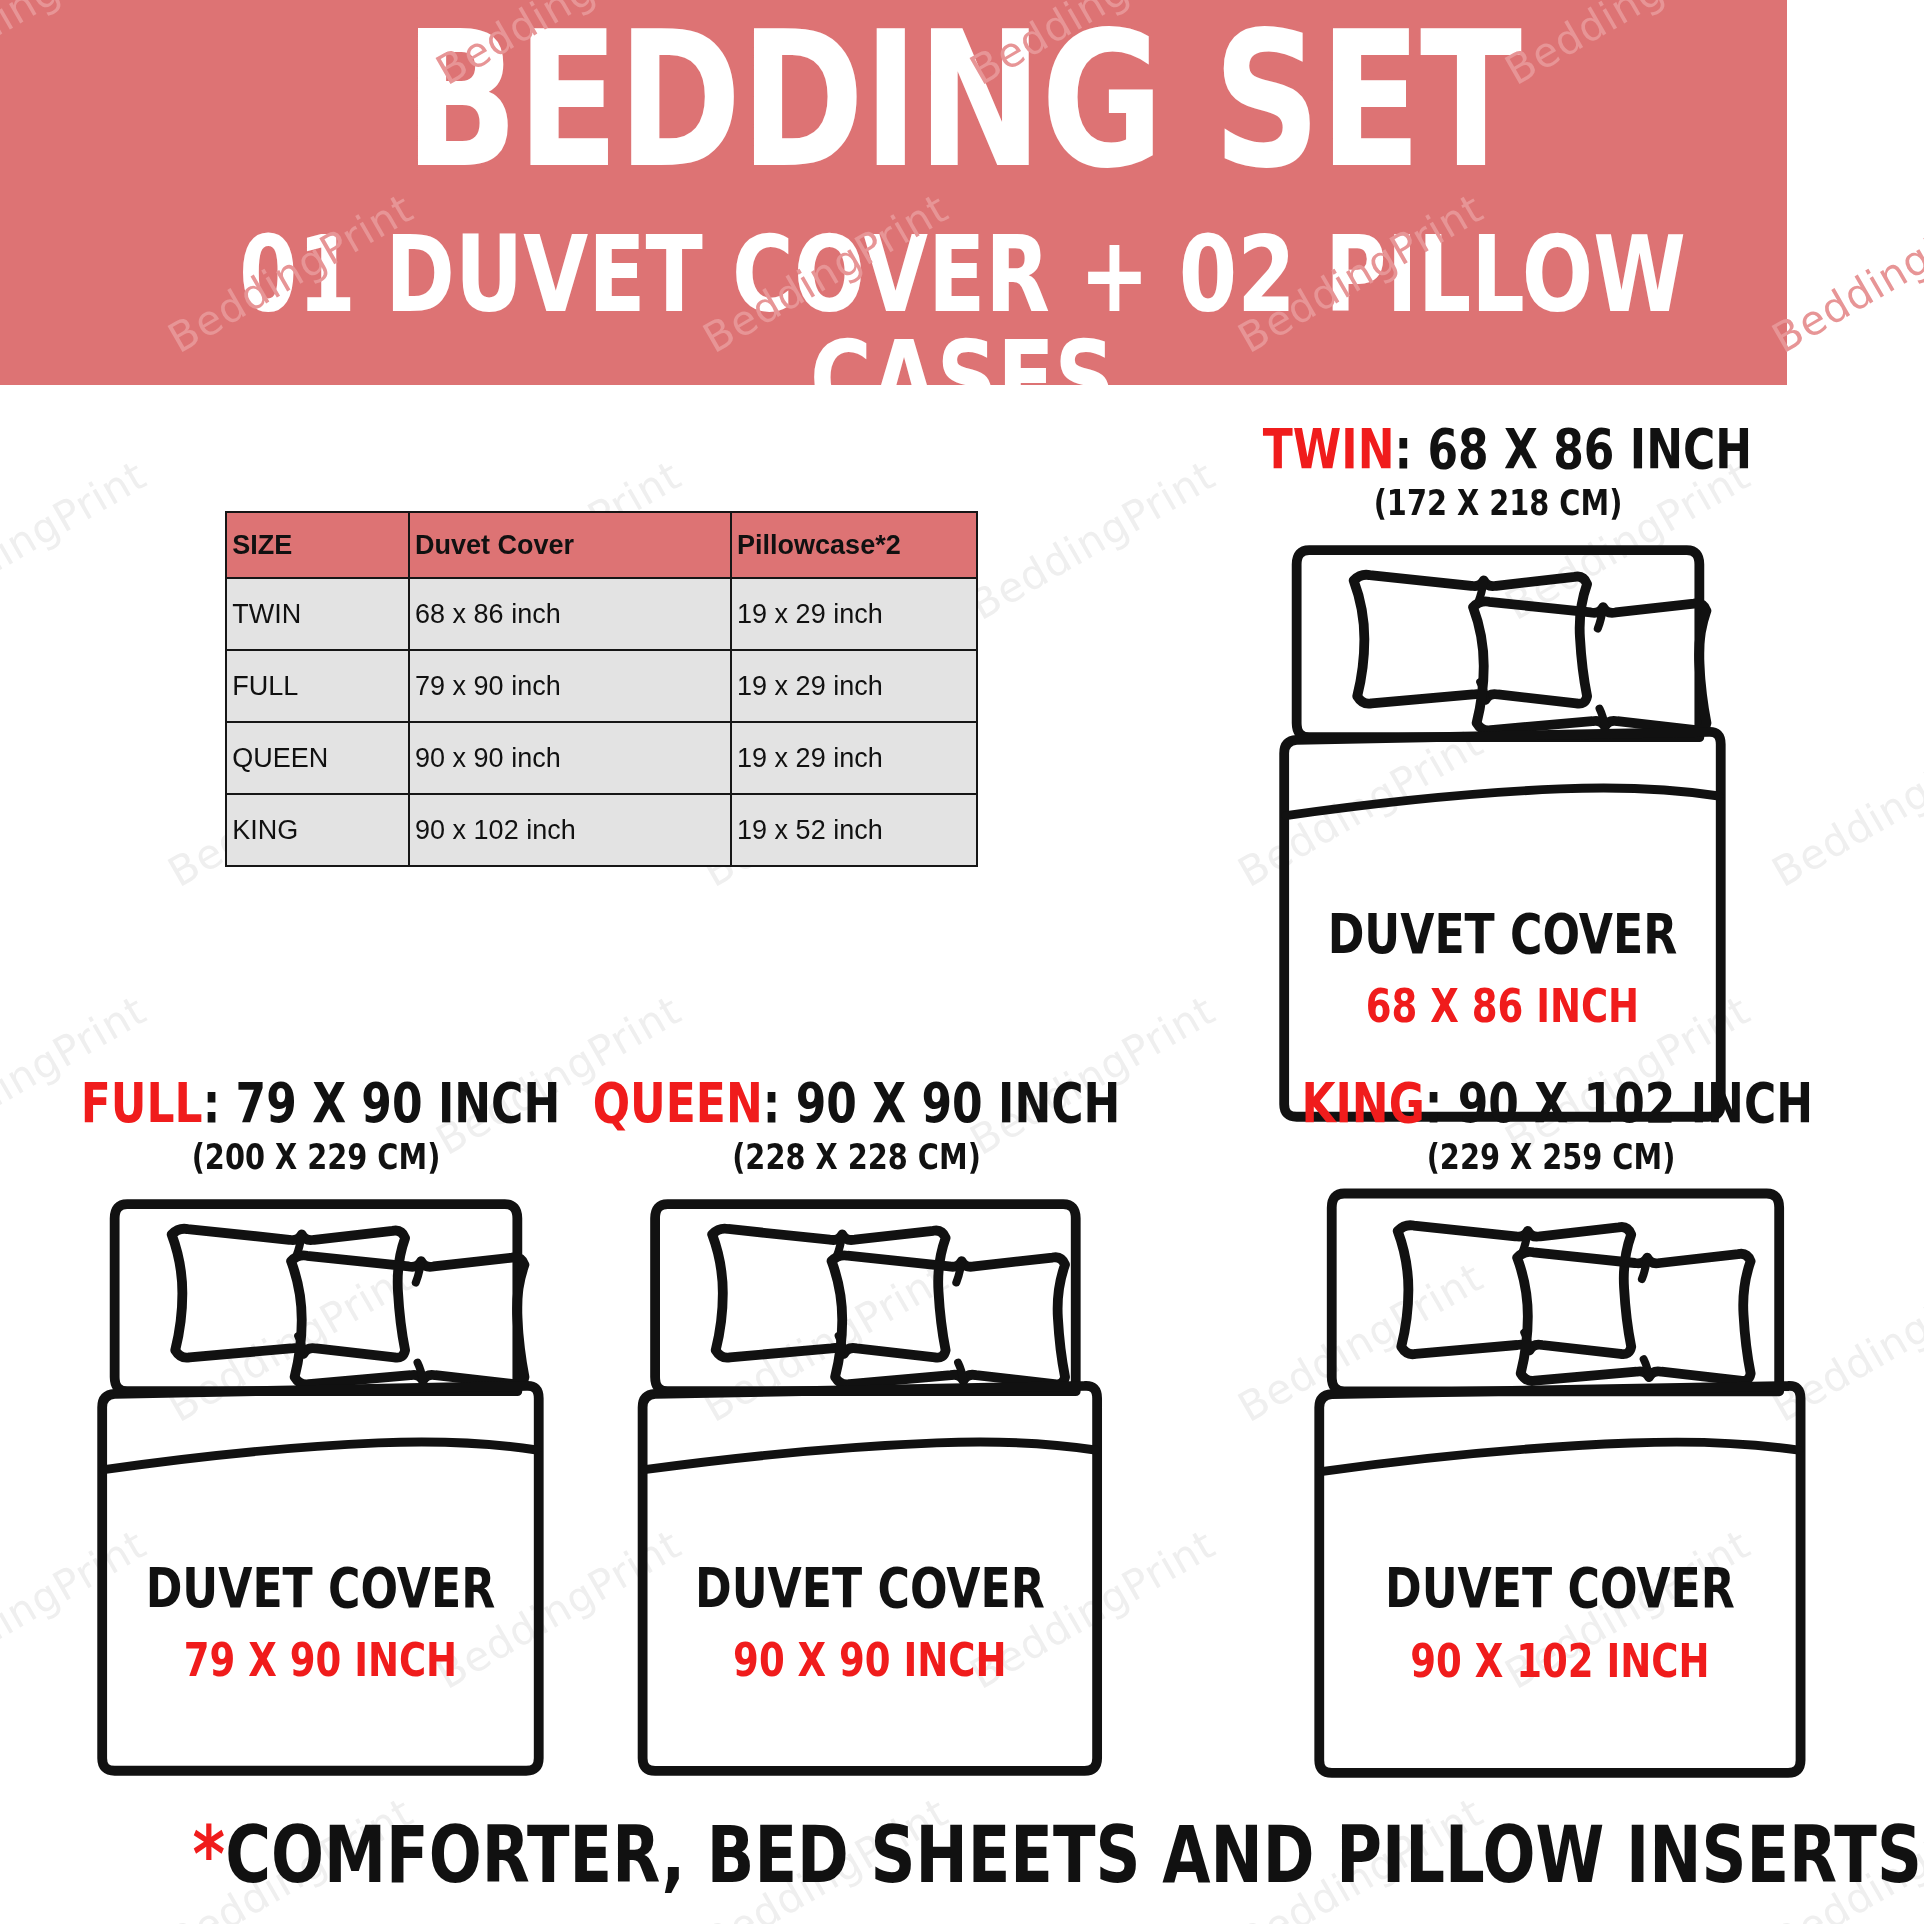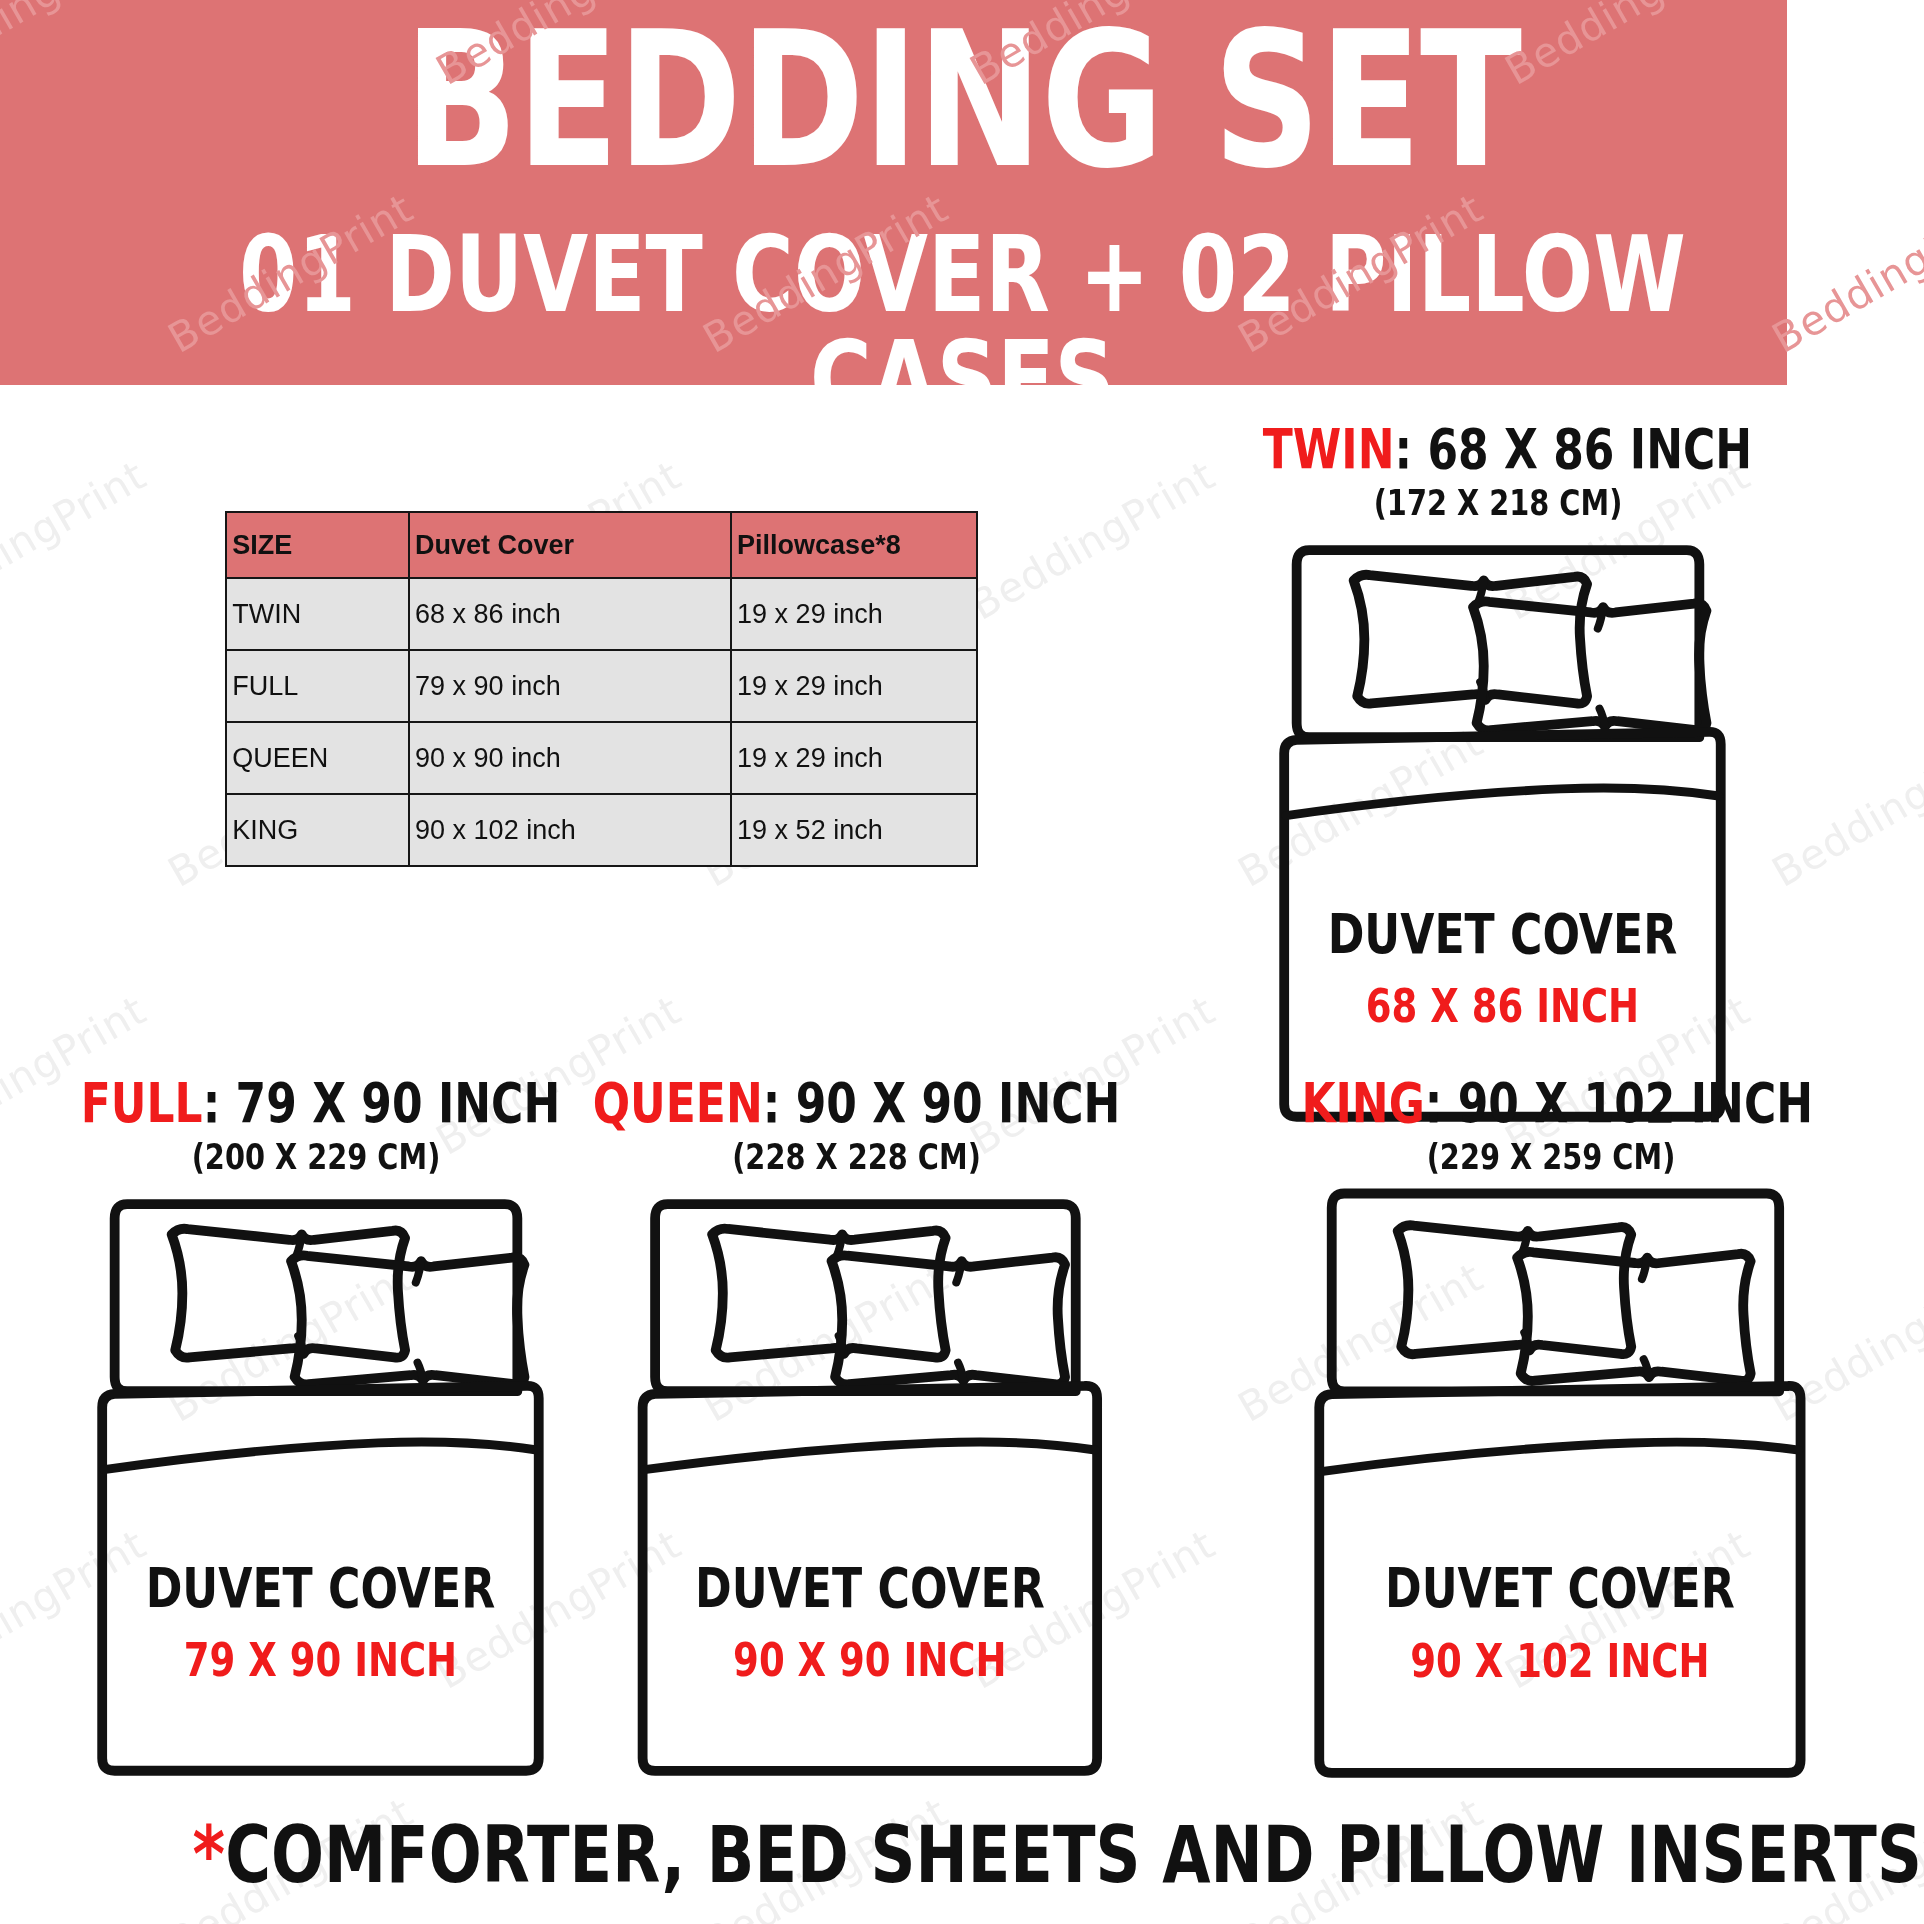--- a/index.html
+++ b/index.html
@@ -123,21 +123,21 @@
   <div class="header">
     <div class="header-title">BEDDING SET</div>
     <div class="header-sub">01 DUVET COVER + 02 PILLOW CASES</div>
   </div>
 
   <table class="size-table">
     <thead>
       <tr>
         <th class="col-size">SIZE</th>
         <th class="col-duvet">Duvet Cover</th>
-        <th class="col-pillow">Pillowcase*8</th>
+        <th class="col-pillow">Pillowcase*2</th>
       </tr>
     </thead>
     <tbody>
       <tr>
         <td>TWIN</td>
         <td>68 x 86 inch</td>
         <td>19 x 29 inch</td>
       </tr>
       <tr>
         <td>FULL</td>

